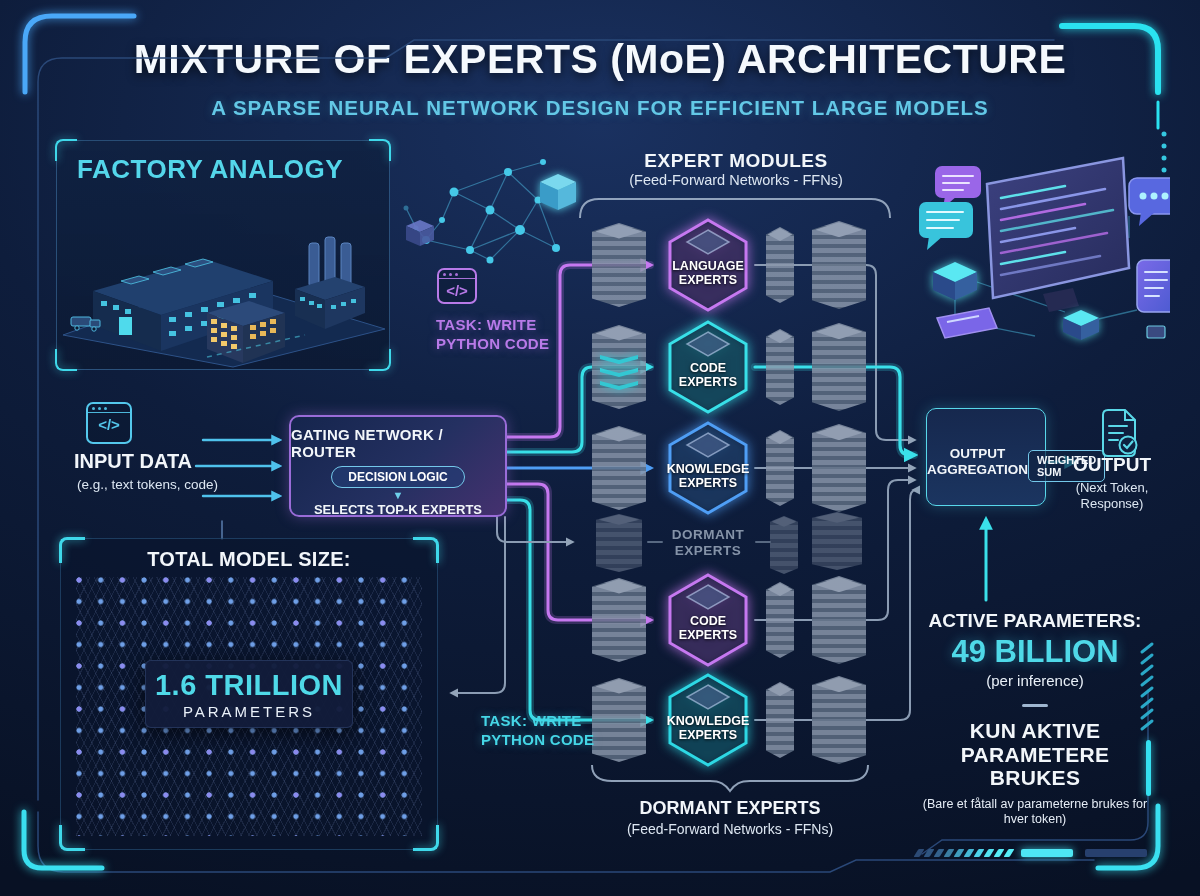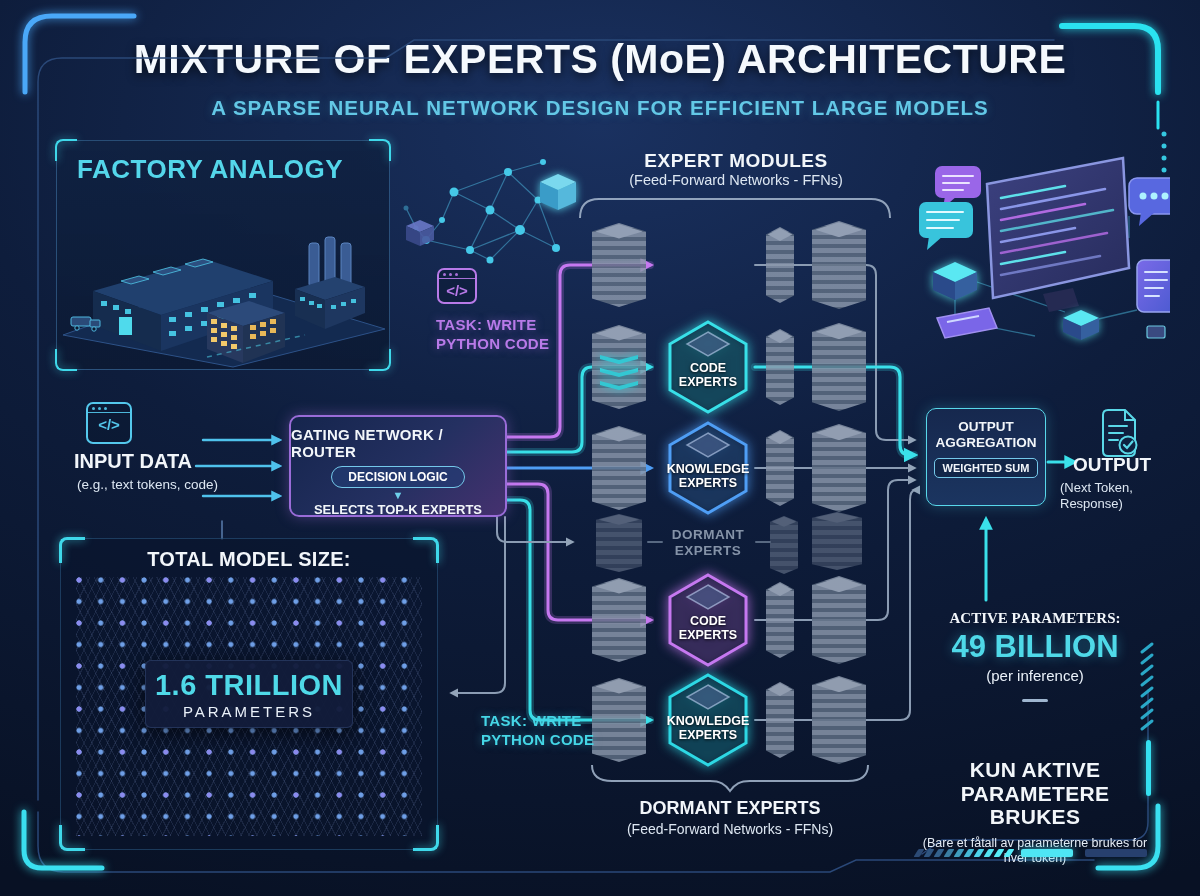--- a/index.html
+++ b/index.html
@@ -99,34 +99,34 @@
     background-size:43.4px 43px,21.7px 21.5px,auto,auto;}
   .param-chip{position:absolute;left:50%;top:50%;transform:translate(-50%,-50%);width:208px;height:68px;
     background:rgba(18,28,58,.96);border:1px solid rgba(110,150,220,.2);border-radius:6px;
     box-shadow:0 5px 20px rgba(0,0,0,.55);display:flex;flex-direction:column;align-items:center;justify-content:center;}
   .param-value{font-size:29px;font-weight:bold;color:#4fd9e8;letter-spacing:.5px;}
   .param-unit{font-size:15px;color:#eaf1f9;letter-spacing:3px;margin-top:1px;}
 
   
   .agg-box{left:926px;top:408px;width:120px;height:98px;border:1.5px solid #58d8ea;border-radius:10px;
     background:linear-gradient(180deg,#16284e,#1b3560);box-shadow:0 0 14px rgba(70,200,230,.28);
-    display:flex;flex-direction:column;align-items:center;padding-top:10px;}
+    display:flex;flex-direction:row;align-items:center;padding-top:10px;}
   .agg-title{font-size:13.5px;font-weight:bold;text-align:center;line-height:1.2;}
   .agg-pill{margin-top:7px;border:1.3px solid #74c8ea;border-radius:5px;background:rgba(16,34,66,.7);
     padding:3px 8px;font-size:11px;font-weight:bold;}
   .output-title{left:1062px;top:454px;width:100px;text-align:center;font-size:19px;font-weight:bold;}
-  .output-sub{left:1060px;top:480px;width:104px;text-align:left;font-size:13px;line-height:1.25;color:#dde7f2;}
+  .output-sub{left:1060px;top:480px;width:104px;text-align:center;font-size:13px;line-height:1.25;color:#dde7f2;}
 
   
   .active-block{left:923px;top:610px;width:224px;display:flex;flex-direction:column;align-items:center;text-align:center;}
-  .ap-label{font-size:15px;font-weight:bold;font-family:Liberation Serif, serif;}
+  .ap-label{font-size:19px;font-weight:bold;}
   .ap-value{font-size:31px;font-weight:bold;color:#4fd9e8;margin-top:2px;text-shadow:0 0 12px rgba(60,200,230,.45);}
   .ap-note{font-size:15px;color:#eaf1f9;margin-top:2px;}
   .ap-div{width:26px;height:3px;background:#9fb6d0;margin:15px 0 12px 0;border-radius:2px;}
-  .ap-head{font-size:21px;font-weight:bold;line-height:1.12;letter-spacing:.3px;margin-top:44px;}
+  .ap-head{font-size:21px;font-weight:bold;line-height:1.12;letter-spacing:.3px;}
   .ap-sub{font-size:12.5px;line-height:1.25;color:#e6edf6;margin-top:7px;width:236px;}
 
   
   .dash-row{left:916px;top:849px;display:flex;align-items:center;gap:4px;}
   .dash-row i{width:6px;height:8px;transform:skewX(-32deg);border-radius:1px;}
   .dash-row .bar1{width:52px;height:8px;border-radius:2px;background:#4ee6f4;box-shadow:0 0 8px rgba(70,220,240,.8);margin-left:5px;}
   .dash-row .bar2{width:62px;height:8px;border-radius:2px;background:#27406e;margin-left:8px;}
 </style>
 </head>
 <body>
@@ -362,20 +362,27 @@
   <div class="abs em-title" style="z-index:3;">EXPERT MODULES</div>
   <div class="abs em-sub" style="z-index:3;">(Feed-Forward Networks - FFNs)</div>
   <svg class="abs" width="314" height="26" viewBox="0 0 314 26" style="left:578px;top:194px;z-index:3;">
     <path class="brace" d="M2 24 Q2 5 21 5 H293 Q312 5 312 24"></path>
   </svg>
   <svg class="abs" width="280" height="30" viewBox="0 0 280 30" style="left:590px;top:764px;z-index:3;">
     <path class="brace" d="M2 1 C2 13 10 17 22 17 H120 C130 17 135 20 140 27 C145 20 150 17 160 17 H258 C270 17 278 13 278 1"></path>
   </svg>
 
   <div class="abs stack" style="left:592px;top:223px;z-index:3;"></div>
+  <div class="abs hex purple" style="left:664px;top:217px;z-index:3;">
+    <svg viewBox="0 0 88 96">
+        <path class="hx-o" d="M44 3 L82 25 L82 71 L44 93 L6 71 L6 25 Z"></path>
+        <path class="hx-c" d="M44 13 L65 25 L44 37 L23 25 Z"></path>
+      </svg>
+    <div class="hex-label">LANGUAGE EXPERTS</div>
+  </div>
   <div class="abs stack thin" style="left:766px;top:227px;height:76px;z-index:3;"></div>
   <div class="abs stack" style="left:812px;top:221px;height:88px;z-index:3;"></div>
 
   <div class="abs stack" style="left:592px;top:325px;z-index:3;">
     <div class="chev">
         <i></i>
         <i></i>
         <i></i>
       </div>
   </div>

